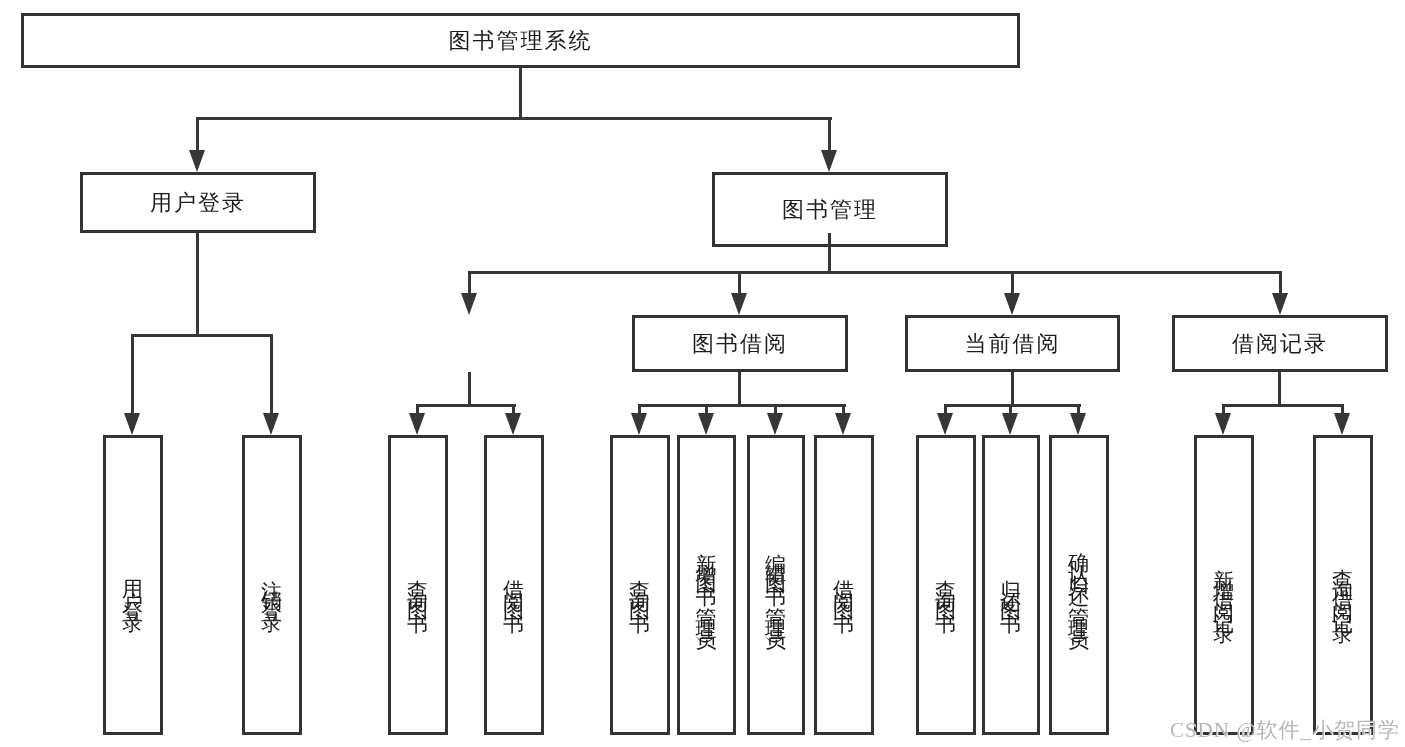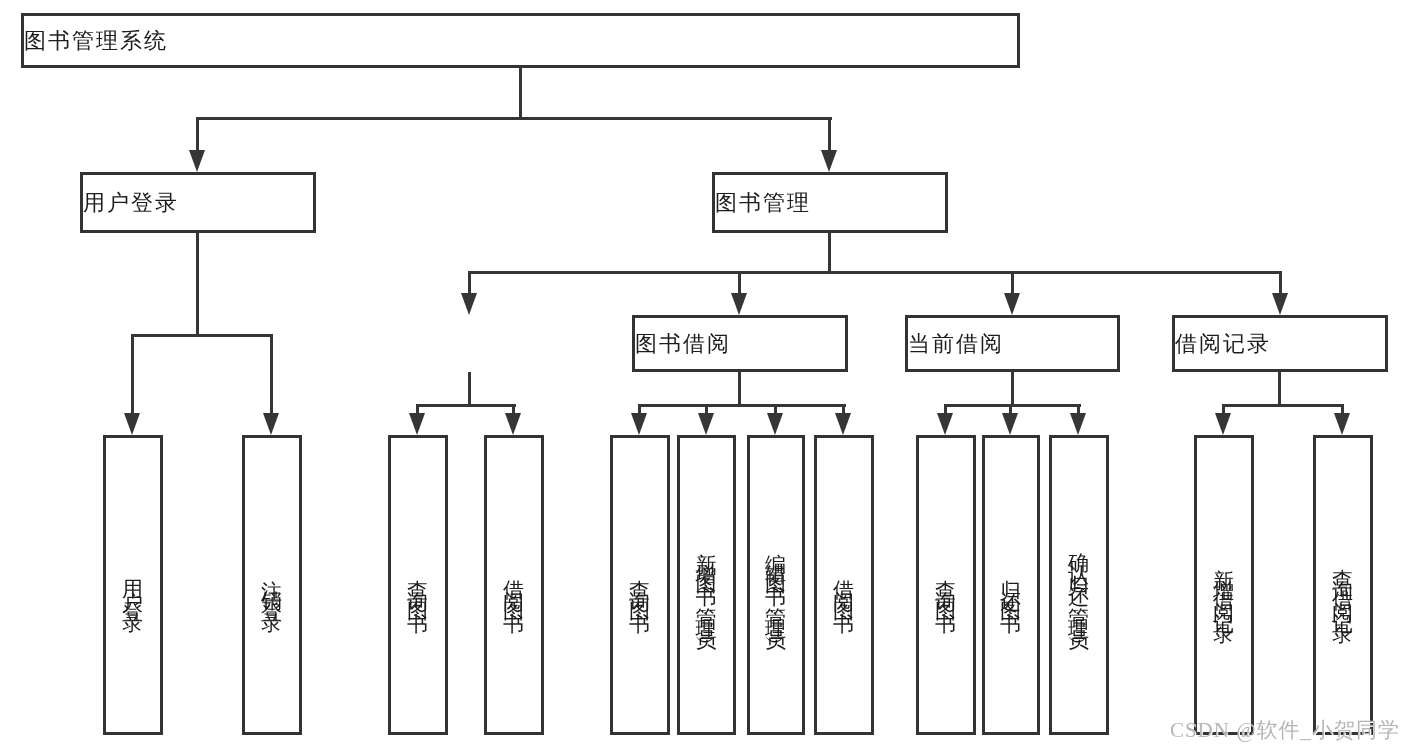--- a/index.html
+++ b/index.html
@@ -22,21 +22,21 @@
     background: var(--background);
     overflow: hidden;
   }
   .hbox {
     position: absolute;
     box-sizing: border-box;
     border: 3px solid var(--box_border);
     background: var(--background);
     display: flex;
     align-items: center;
-    justify-content: flex-start;
+    justify-content: center;
     font-size: 22px;
     letter-spacing: 2px;
     color: var(--text);
   }
   .leaf {
     position: absolute;
     box-sizing: border-box;
     top: 435px;
     height: 300px;
     border: 3px solid var(--box_border);
@@ -93,21 +93,21 @@
   <div class="vline" style="left:519px; top:68px; height:52px;"></div>
   <div class="hline" style="left:196px; top:117px; width:636px;"></div>
   <div class="vline" style="left:196px; top:117px; height:36px;"></div>
   <div class="arrow" style="left:189px; top:150px;"></div>
   <div class="vline" style="left:828px; top:117px; height:36px;"></div>
   <div class="arrow" style="left:821px; top:150px;"></div>
 
   <div class="hbox" style="left:80px; top:172px; width:236px; height:61px;">
     <span>用户登录</span>
   </div>
-  <div class="hbox" style="left:712px; top:172px; width:236px; height:61px;">
+  <div class="hbox" style="left:712px; top:172px; width:236px; height:75px;">
     <span>图书管理</span>
   </div>
 
   <div class="vline" style="left:196px; top:233px; height:104px;"></div>
   <div class="hline" style="left:131px; top:334px; width:142px;"></div>
   <div class="vline" style="left:131px; top:334px; height:80px;"></div>
   <div class="arrow" style="left:124px; top:413px;"></div>
   <div class="vline" style="left:270px; top:334px; height:80px;"></div>
   <div class="arrow" style="left:263px; top:413px;"></div>
 

